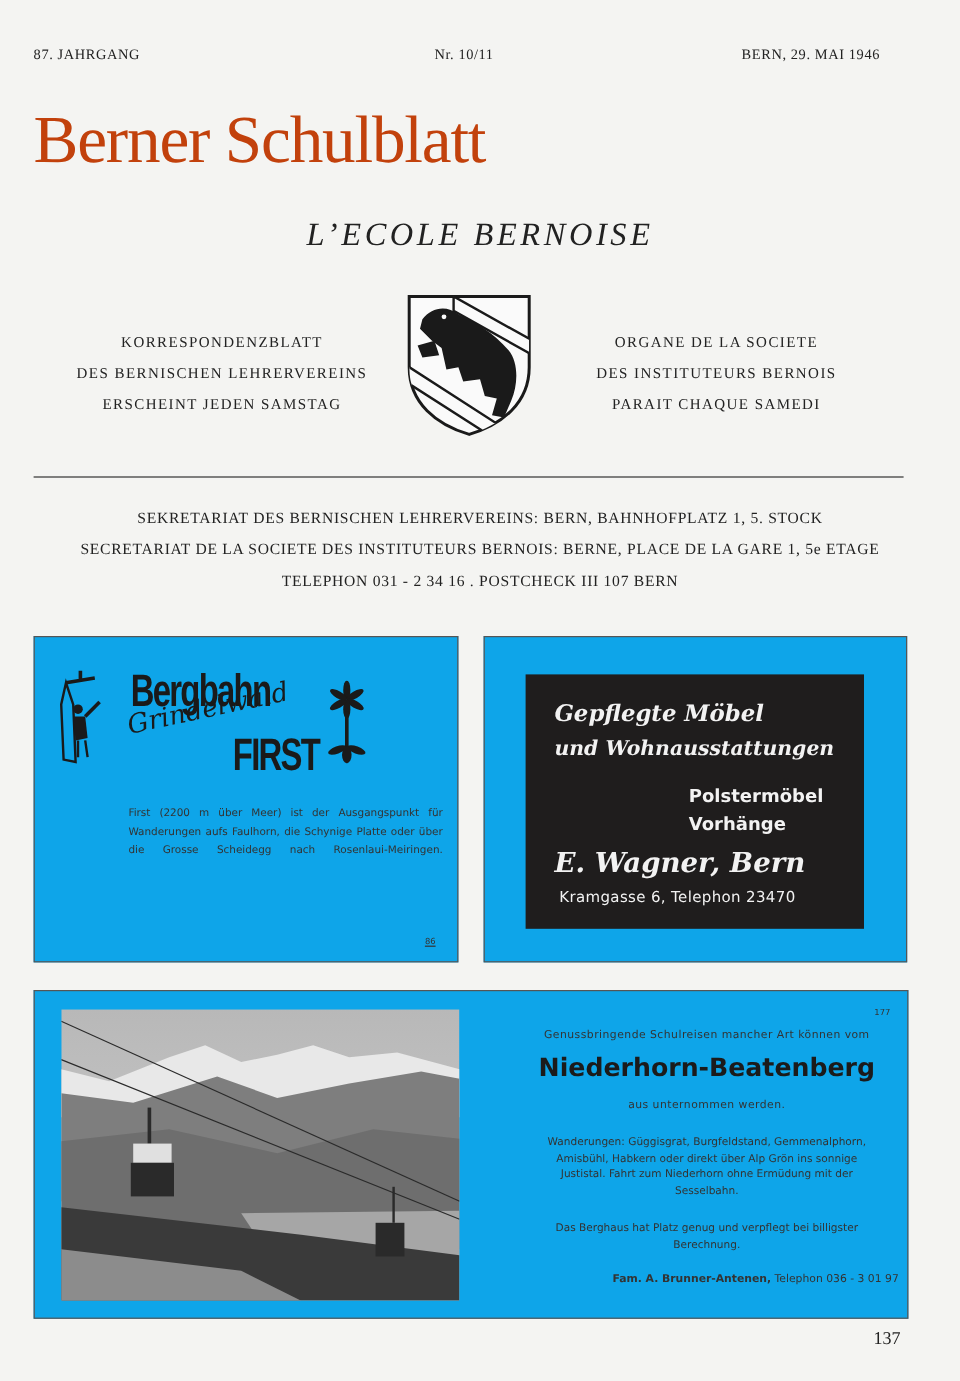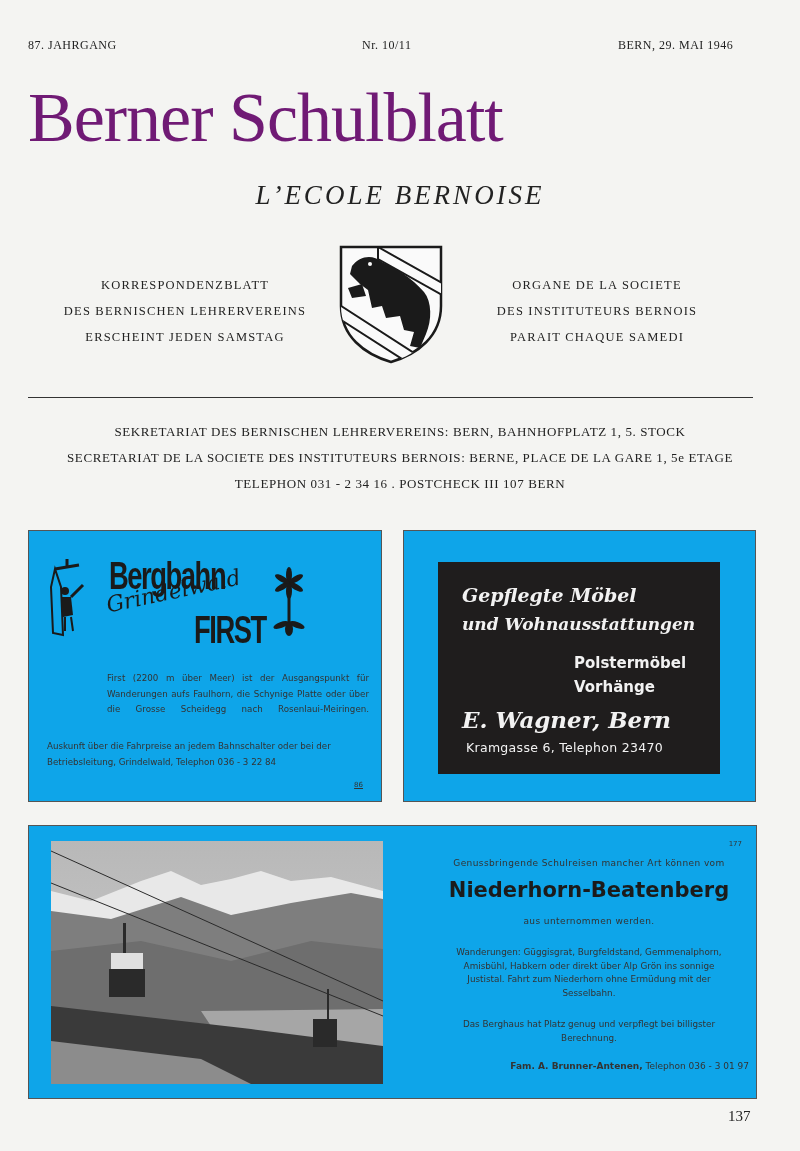--- a/index.html
+++ b/index.html
@@ -1,19 +1,19 @@
 <!DOCTYPE html>
 <html><head>
 <meta charset="utf-8">
 <style>
   html, body { margin:0; padding:0; }
   body { width:800px; height:1151px; background:#f4f4f2; position:relative; overflow:hidden; color:#1c1c1c; font-family:"DejaVu Serif", serif; }
   .abs { position:absolute; }
   .hdr { top:38px; font-size:12px; letter-spacing:0.5px; font-family:"Liberation Serif", serif; color:#222; }
-  #masthead { left:28px; top:70px; width:730px; height:95px; font-family:"Liberation Serif", serif; font-size:70px; line-height:95px; letter-spacing:-1px; color:#701a75; white-space:nowrap; }
+  #masthead { left:28px; top:70px; width:730px; height:95px; font-family:"Liberation Serif", serif; font-size:56px; line-height:95px; letter-spacing:-1px; color:#c2410c; white-space:nowrap; }
   #subtitle { left:0; width:800px; top:180px; text-align:center; font-family:"Liberation Serif", serif; font-style:italic; font-size:27px; letter-spacing:3px; color:#222; }
   .col { top:272px; width:310px; font-family:"Liberation Serif", serif; font-size:12.5px; letter-spacing:1.2px; line-height:26px; text-align:center; color:#222; }
   #crest { left:338px; top:244px; width:106px; height:120px; }
   #rule { left:28px; top:397px; width:725px; height:1px; background:#333; }
   .sec { left:0; width:800px; text-align:center; font-family:"Liberation Serif", serif; font-size:13px; letter-spacing:0.6px; color:#222; }
   .box { border:1px solid #555; background:#0ea5e9; }
   #ad1 { left:28px; top:530px; width:352px; height:270px; }
   #ad2 { left:403px; top:530px; width:351px; height:270px; }
   #ad3 { left:28px; top:825px; width:727px; height:272px; }
   .sans { font-family:"DejaVu Sans", sans-serif; }
@@ -110,21 +110,20 @@
         <ellipse cx="20" cy="8" rx="3" ry="8" transform="rotate(240 20 16)"></ellipse>
         <ellipse cx="20" cy="8" rx="3" ry="8" transform="rotate(300 20 16)"></ellipse>
         <rect x="18.5" y="26" width="3" height="30"></rect>
         <ellipse cx="12" cy="58" rx="8" ry="3" transform="rotate(-20 12 58)"></ellipse>
         <ellipse cx="28" cy="58" rx="8" ry="3" transform="rotate(20 28 58)"></ellipse>
         <ellipse cx="20" cy="62" rx="4" ry="7"></ellipse>
       </g>
     </svg>
   </div>
   <div id="ad1-text1" class="abs sans">First (2200 m über Meer) ist der Ausgangspunkt für Wanderungen aufs Faulhorn, die Schynige Platte oder über die Grosse Scheidegg nach Rosenlaui-Meiringen.</div>
-  <div id="ad1-text2" class="abs sans">Auskunft über die Fahrpreise an jedem Bahnschalter oder bei der Betriebsleitung, Grindelwald, Telephon 036 - 3 22 84</div>
   <div id="ad1-code" class="abs sans">86</div>
 </div>
 
 <div id="ad2" class="abs box">
   <div id="ad2-panel" class="abs">
     <div id="ad2-line2" class="abs script">und Wohnausstattungen</div>
     <div id="ad2-line1" class="abs script">Gepflegte Möbel</div>
     <div id="ad2-line3" class="abs sans">Polstermöbel</div>
     <div id="ad2-line4" class="abs sans">Vorhänge</div>
     <div id="ad2-line5" class="abs script">E. Wagner, Bern</div>

